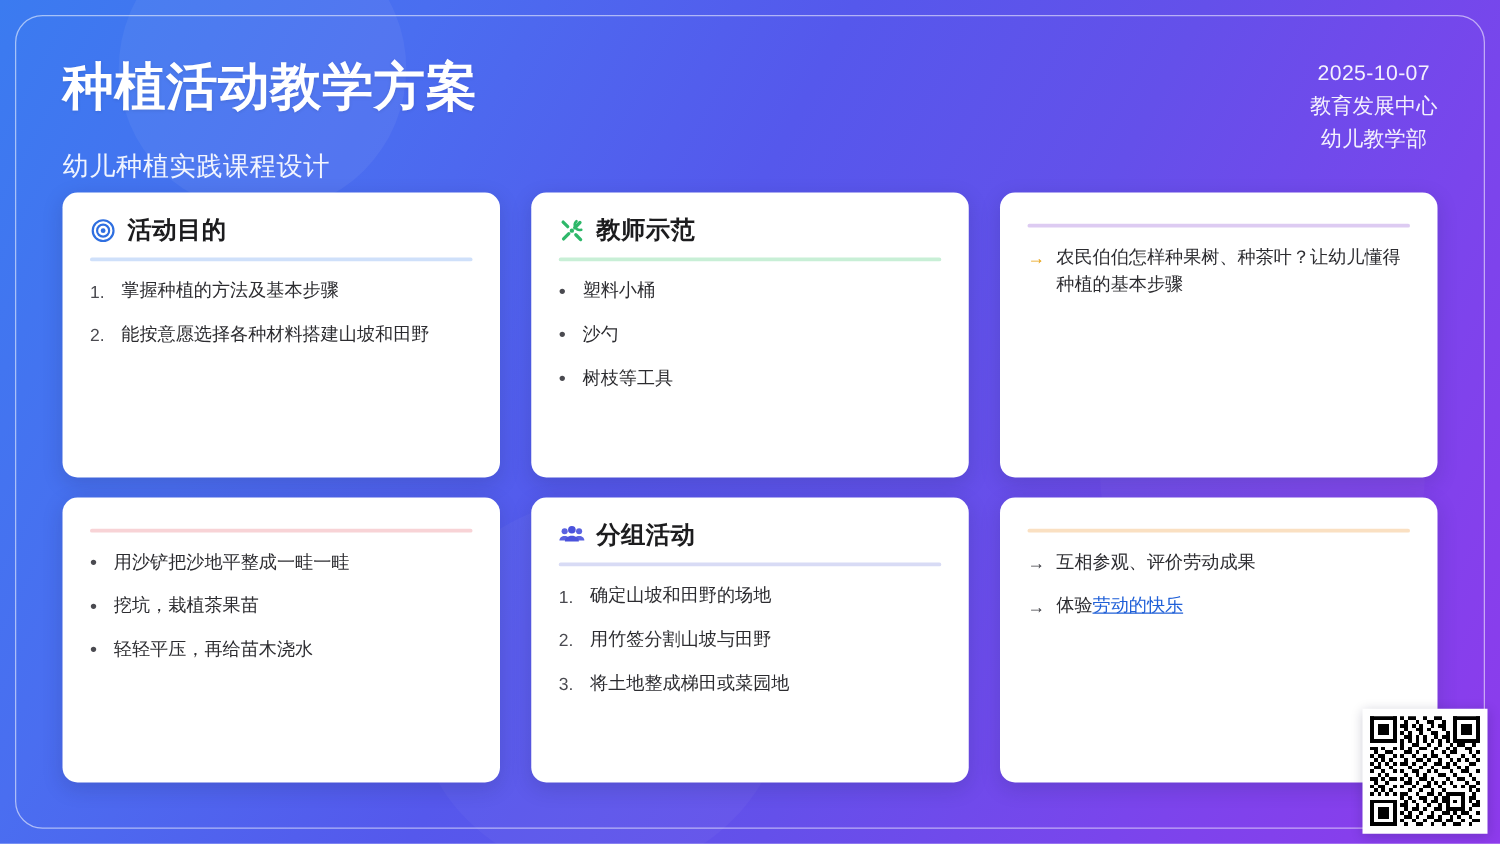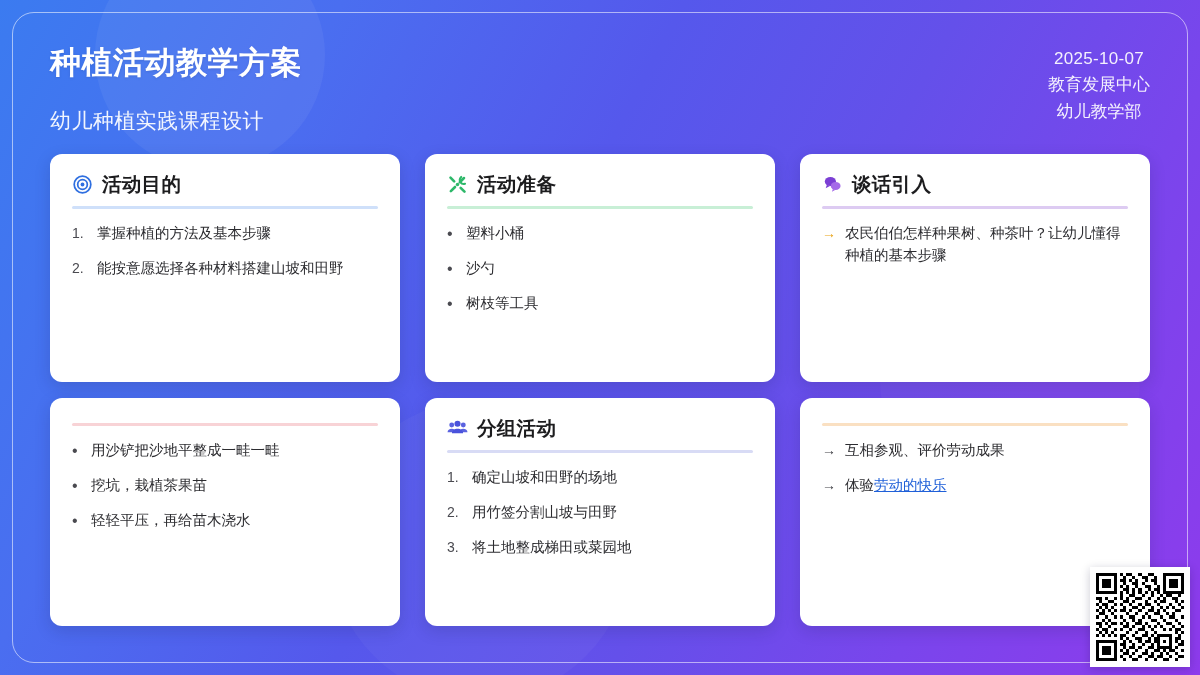--- a/index.html
+++ b/index.html
@@ -54,21 +54,21 @@
     position: absolute;
     left: 50px; top: 40px; right: 50px;
     height: 100px;
     display: flex;
     justify-content: space-between;
     align-items: flex-start;
   }
   .header-left { padding-top: 4px; }
   .title {
     color: #ffffff;
-    font-size: 31px;
+    font-size: 41px;
     font-weight: 600;
     letter-spacing: 0.5px;
     line-height: 1.25;
     text-shadow: 0 1px 3px rgba(0,0,0,0.10);
   }
   .subtitle {
     color: rgba(255,255,255,0.93);
     font-size: 21px;
     font-weight: 500;
     margin-top: 24px;
@@ -217,49 +217,40 @@
     </div>
 
     <div class="card">
       <div class="card-head">
         <svg class="card-icon" viewBox="0 0 24 24">
           <path d="M4 4.2 L8.2 8.4 M15.6 15.8 L20 20.2" stroke="#2eb86a" stroke-width="3" stroke-linecap="round"></path>
           <path d="M19.4 4.6 L14.6 9.4 M9.2 14.8 L4.4 19.6" stroke="#2eb86a" stroke-width="3" stroke-linecap="round"></path>
           <path d="M16.2 3.4 a4.6 4.6 0 0 0 4.4 7.8" fill="none" stroke="#2eb86a" stroke-width="2.4" stroke-linecap="round"></path>
           <circle cx="12" cy="12" r="2" fill="#2eb86a"></circle>
         </svg>
-        <div class="card-title">活动准备</div>
+        <div class="card-title">教师示范</div>
       </div>
       <div class="card-rule" style="background:#c8efd6"></div>
       <ul class="items">
         <li class="item">
           <span class="marker dot">•</span>
           <span class="item-text">塑料小桶</span>
         </li>
         <li class="item">
           <span class="marker dot">•</span>
           <span class="item-text">沙勺</span>
         </li>
         <li class="item">
           <span class="marker dot">•</span>
           <span class="item-text">树枝等工具</span>
         </li>
       </ul>
     </div>
 
     <div class="card">
-      <div class="card-head">
-        <svg class="card-icon" viewBox="0 0 24 24">
-          <ellipse cx="9.6" cy="8.6" rx="6.4" ry="5.2" fill="#7b3fd4"></ellipse>
-          <path d="M5.6 12.4 L4.2 16.4 L9.0 13.6 Z" fill="#7b3fd4"></path>
-          <ellipse cx="15.6" cy="13.6" rx="5.6" ry="4.6" fill="#a56ae8"></ellipse>
-          <path d="M12.4 17.0 L11.4 20.4 L15.4 18.0 Z" fill="#a56ae8"></path>
-        </svg>
-        <div class="card-title">谈话引入</div>
-      </div>
       <div class="card-rule" style="background:#ddcbf2"></div>
       <ul class="items">
         <li class="item">
           <span class="marker arrow arrow-amber">→</span>
           <span class="item-text">农民伯伯怎样种果树、种茶叶？让幼儿懂得种植的基本步骤</span>
         </li>
       </ul>
     </div>
 
     <div class="card">

